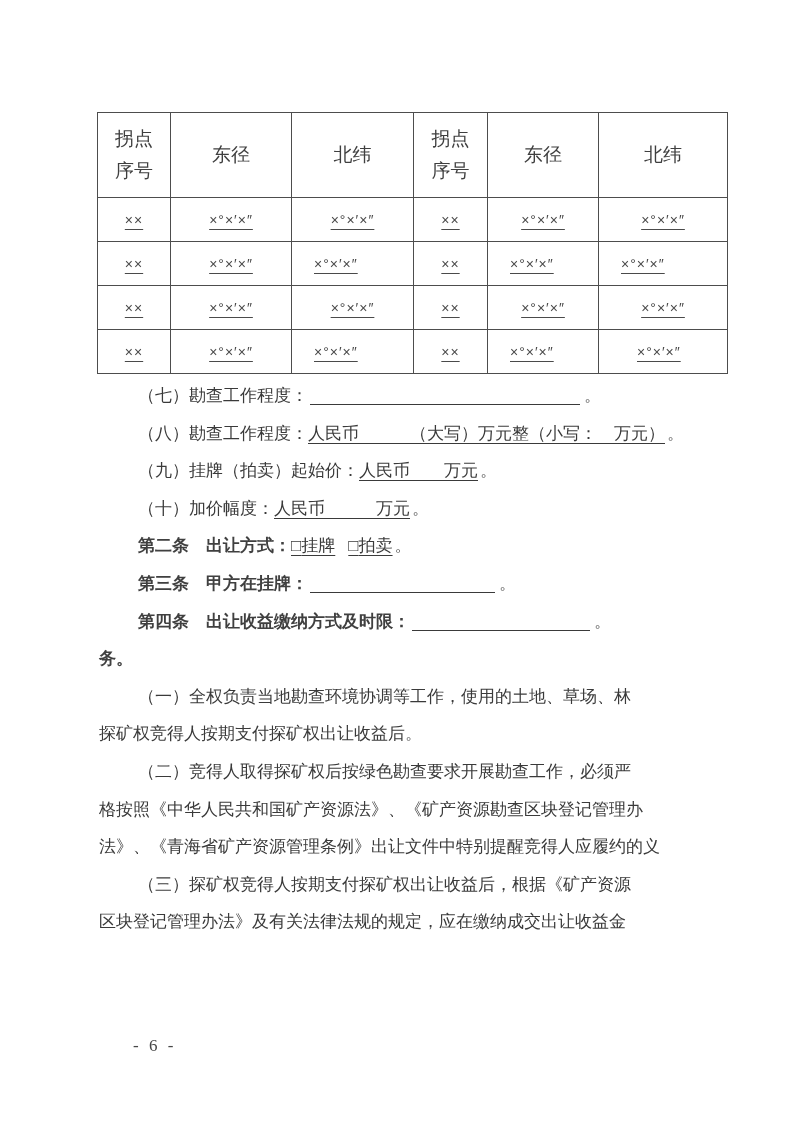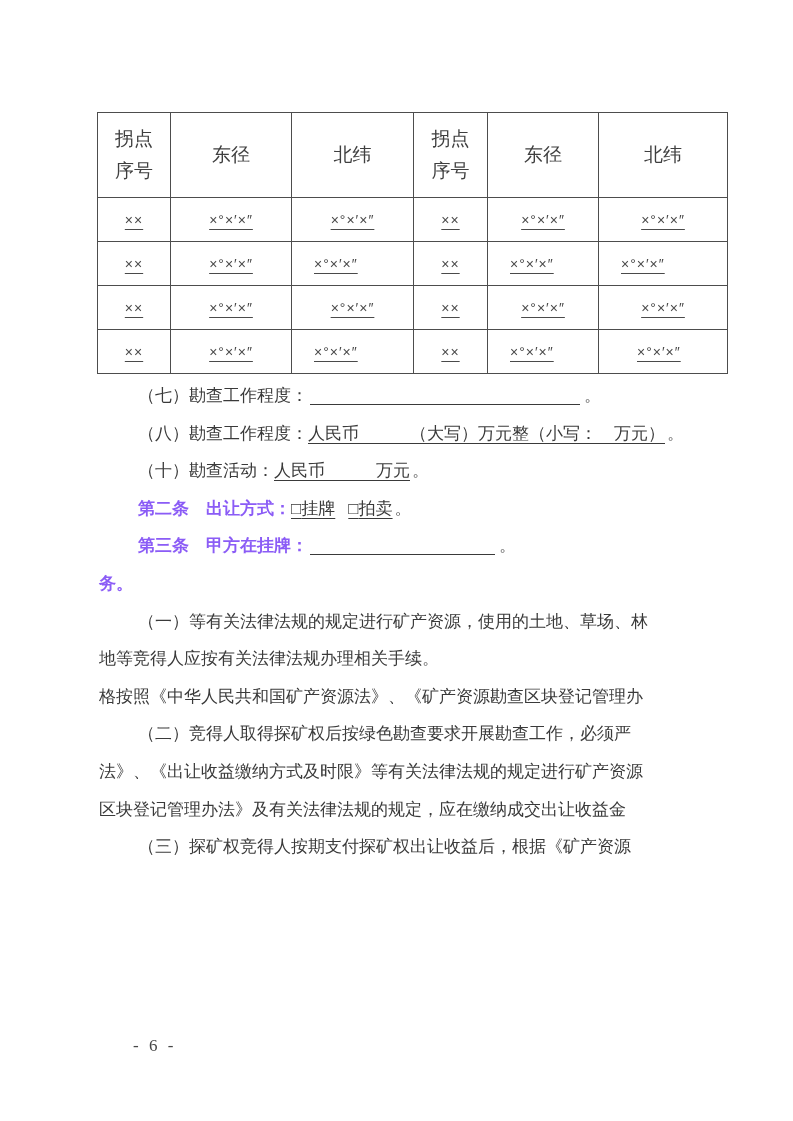--- a/index.html
+++ b/index.html
@@ -29,21 +29,21 @@
   tr.r4 td.c3, tr.r4 td.c5 { text-align:left; padding-left:22px; }
   tr.r4 td.c6 { text-align:left; padding-left:38px; }
 
   .u { text-decoration:underline; text-underline-offset:4px; text-decoration-thickness:1.2px; }
 
   
   .content { position:absolute; left:99px; top:377px; width:640px; }
   .line { height:37.6px; line-height:37.6px; font-size:17px; white-space:nowrap; }
   .indent { padding-left:39px; }
   .bold {
-    font-family:"Liberation Sans", sans-serif; font-weight:700; color:#8b5cf6;
+    font-family:"Liberation Sans", sans-serif; font-weight:700; color:#404040;
   }
   .blank {
     display:inline-block; height:2px; border-bottom:1.3px solid #3a3a3a;
     vertical-align:-4px; margin:0 2px;
   }
   .b270 { width:270px; }
   .b185 { width:185px; }
   .b178 { width:178px; }
   .end { margin-left:2px; }
   .box2gap { margin-left:13px; }
@@ -127,44 +127,50 @@
   <div class="content">
 
     <div class="line indent">
       <span>（七）勘查工作程度：</span><span class="blank b270"></span><span class="end">。</span>
     </div>
 
     <div class="line indent">
       <span>（八）勘查工作程度：</span><span class="u">人民币　　　（大写）万元整（小写：　万元）</span><span class="end">。</span>
     </div>
 
+    <div class="line indent">
+      <span>（九）挂牌（拍卖）起始价：</span><span class="u">人民币　　万元</span><span class="end">。</span>
+    </div>
 
     <div class="line indent">
-      <span>（十）勘查活动：</span><span class="u">人民币　　　万元</span><span class="end">。</span>
+      <span>（十）加价幅度：</span><span class="u">人民币　　　万元</span><span class="end">。</span>
     </div>
 
     <div class="line indent">
       <span class="bold">第二条　出让方式：</span><span class="u"><span>□</span><span>挂牌</span><span class="box2gap">□</span><span>拍卖</span></span><span class="end">。</span>
     </div>
 
     <div class="line indent">
       <span class="bold">第三条　甲方在挂牌：</span><span class="blank b185"></span><span class="end">。</span>
     </div>
 
+    <div class="line indent">
+      <span class="bold">第四条　出让收益缴纳方式及时限：</span><span class="blank b178"></span><span class="end">。</span>
+    </div>
 
     <div class="line bold">务。</div>
 
-    <div class="line indent">（一）等有关法律法规的规定进行矿产资源，使用的土地、草场、林</div>
-    <div class="line">地等竞得人应按有关法律法规办理相关手续。</div>
+    <div class="line indent">（一）全权负责当地勘查环境协调等工作，使用的土地、草场、林</div>
+    <div class="line">探矿权竞得人按期支付探矿权出让收益后。</div>
 
+    <div class="line indent">（二）竞得人取得探矿权后按绿色勘查要求开展勘查工作，必须严</div>
     <div class="line">格按照《中华人民共和国矿产资源法》、《矿产资源勘查区块登记管理办</div>
-    <div class="line indent">（二）竞得人取得探矿权后按绿色勘查要求开展勘查工作，必须严</div>
-    <div class="line">法》、《出让收益缴纳方式及时限》等有关法律法规的规定进行矿产资源</div>
+    <div class="line">法》、《青海省矿产资源管理条例》出让文件中特别提醒竞得人应履约的义</div>
 
+    <div class="line indent">（三）探矿权竞得人按期支付探矿权出让收益后，根据《矿产资源</div>
     <div class="line">区块登记管理办法》及有关法律法规的规定，应在缴纳成交出让收益金</div>
-    <div class="line indent">（三）探矿权竞得人按期支付探矿权出让收益后，根据《矿产资源</div>
 
   </div>
 
   <div class="pagenum">- 6 -</div>
   <div class="page-edge"></div>
 
 </div>
 
 </body></html>

